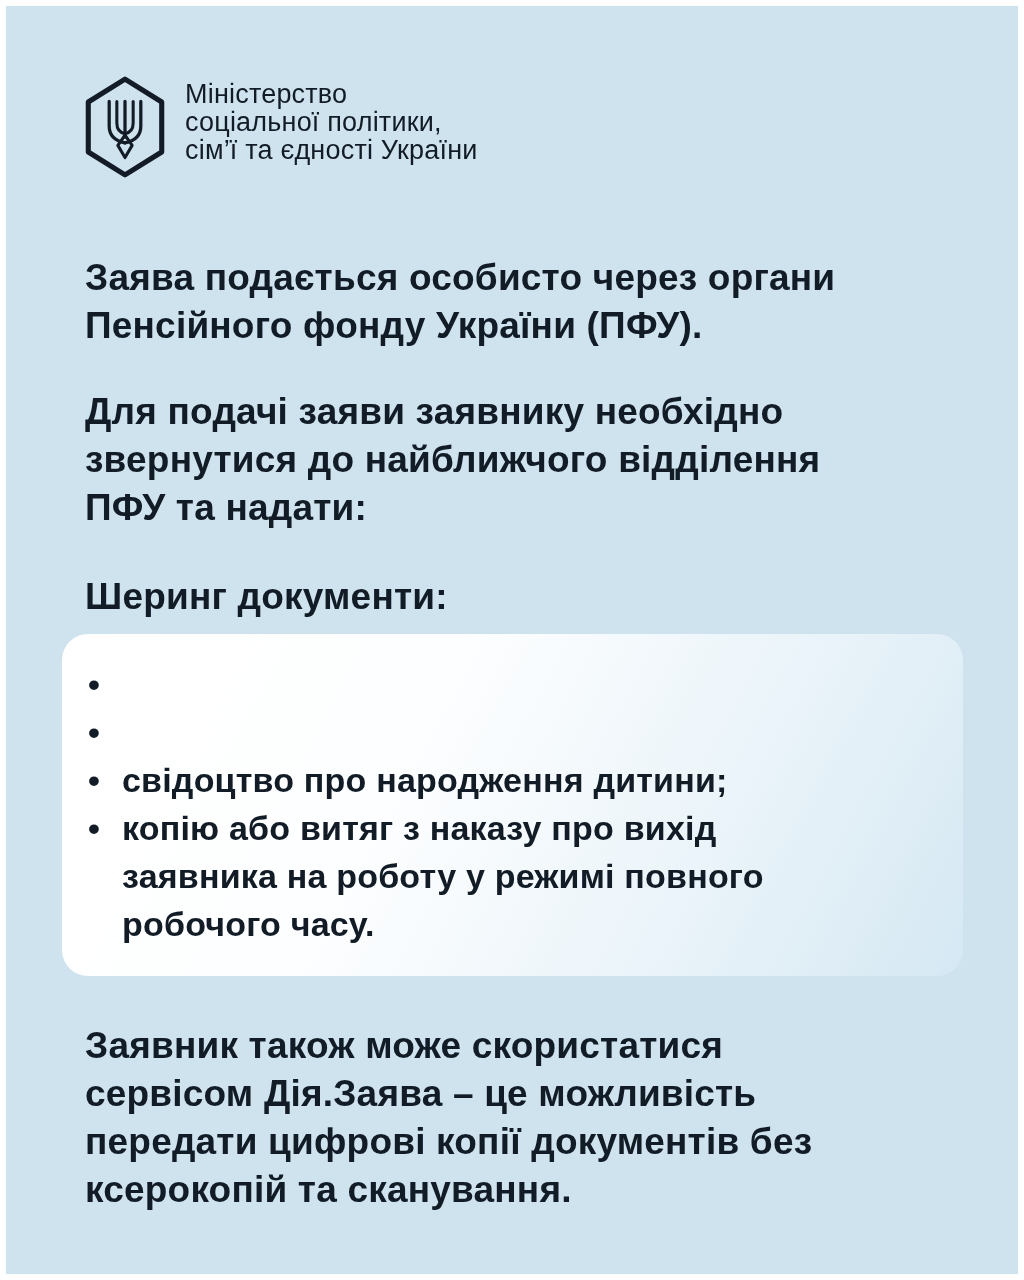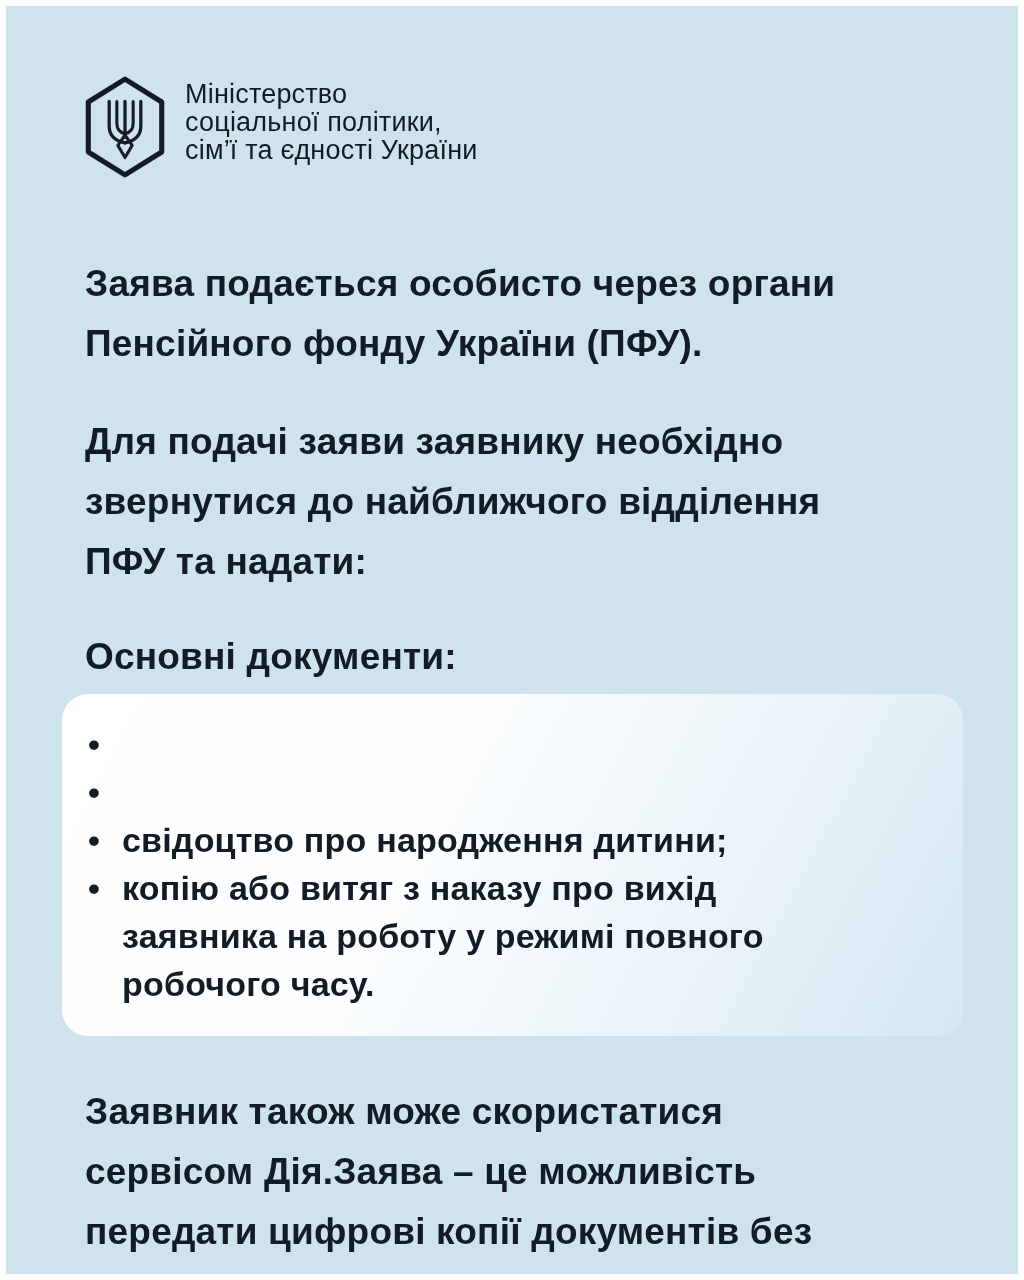--- a/index.html
+++ b/index.html
@@ -25,21 +25,21 @@
     font-size: 27px;
     font-weight: 400;
     line-height: 28px;
     letter-spacing: 0.2px;
     white-space: pre-line;
     margin-top: 4px;
   }
   .para {
     font-size: 37px;
     font-weight: 700;
-    line-height: 60px;
+    line-height: 48px;
     letter-spacing: 0.2px;
     white-space: pre-line;
     margin: 0 0 0 79px;
   }
   .intro { margin-top: 76px; }
   .instruction { margin-top: 38px; }
   .docs-heading {
     font-size: 37px;
     font-weight: 700;
     letter-spacing: 0.2px;
@@ -87,21 +87,21 @@
 сім’ї та єдності України</div>
   </div>
 
   <p class="para intro">Заява подається особисто через органи
 Пенсійного фонду України (ПФУ).</p>
 
   <p class="para instruction">Для подачі заяви заявнику необхідно
 звернутися до найближчого відділення
 ПФУ та надати:</p>
 
-  <h2 class="docs-heading">Основні документи:</h2>
+  <h2 class="docs-heading">Шеринг документи:</h2>
 
   <div class="card">
     <ul class="doc-list">
       <li>
         <span class="bullet">•</span>
       </li>
       <li>
         <span class="bullet">•</span>
       </li>
       <li>

